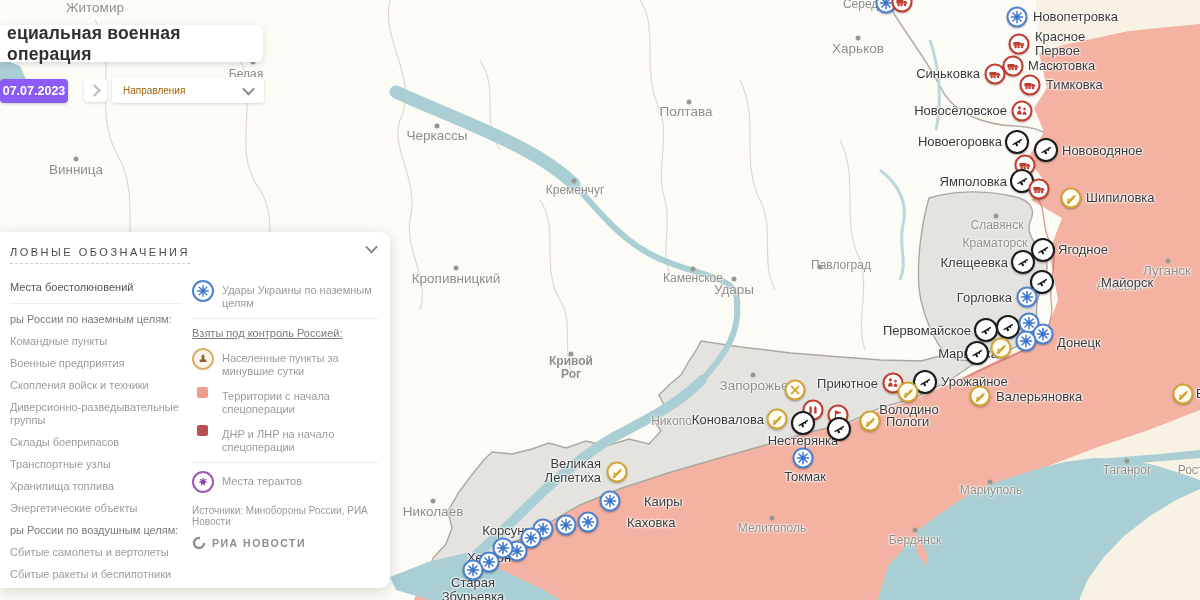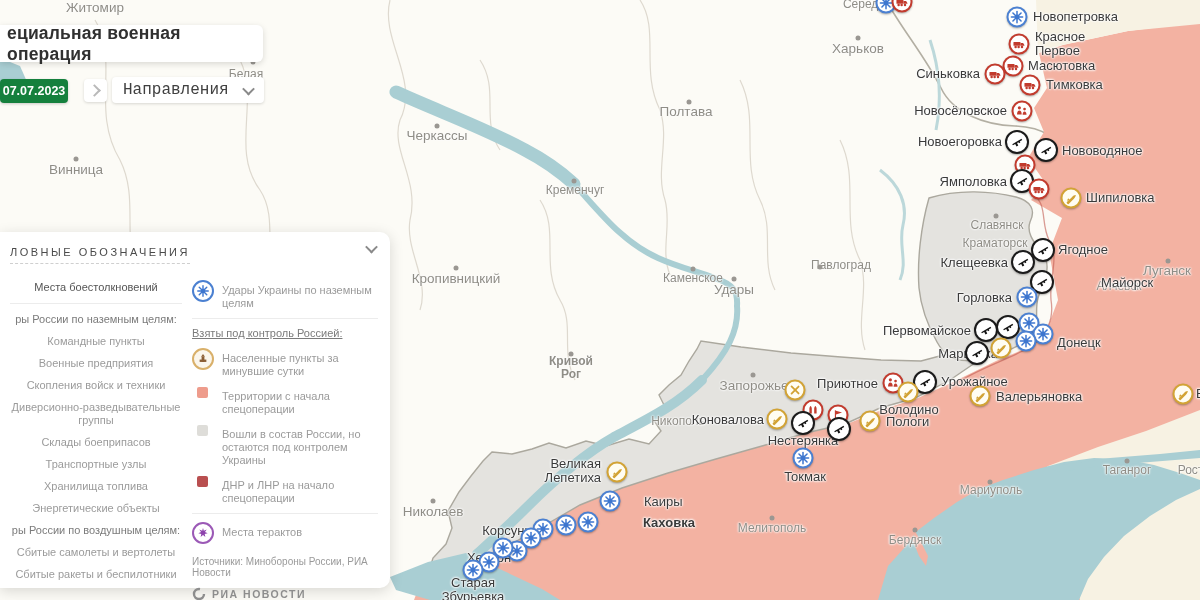--- a/index.html
+++ b/index.html
@@ -32,44 +32,44 @@
   .m-strike-ua{border:2px solid #4B80D1;}
   .m-clash{border:2.5px solid #1B1B1B;width:24px;height:24px;}
   .m-troops,.m-sabotage,.m-ammo-depot,.m-command-post{border:2px solid #C23B2E;}
   .m-downed-rocket,.m-downed-aircraft{border:2px solid #D2A335;background:#FFFDF2;}
 
   
   #title-card{position:absolute;left:0;top:25px;width:263px;height:37px;background:#fff;
     border-radius:0 6px 6px 0;box-shadow:0 2px 6px rgba(0,0,0,.14);z-index:5;
     display:flex;align-items:center;padding-left:7px;box-sizing:border-box;}
   #title-card .t{font-size:17.5px;font-weight:bold;color:#303030;letter-spacing:.2px;}
-  #date-badge{position:absolute;left:0;top:79px;width:68px;height:24px;background:#15803d;
+  #date-badge{position:absolute;left:0;top:79px;width:68px;height:24px;background:#8b5cf6;
     border-radius:4px;color:#fff;font-weight:bold;font-size:12.5px;display:flex;align-items:center;
     justify-content:center;z-index:5;box-shadow:0 1px 3px rgba(0,0,0,.2);}
   #date-next{position:absolute;left:84px;top:79px;width:23px;height:23px;background:#fff;
     border-radius:4px;box-shadow:0 1px 3px rgba(0,0,0,.15);z-index:5;display:flex;
     align-items:center;justify-content:center;cursor:pointer;}
   .chev-right{width:7px;height:7px;border-top:2px solid #B9B9B9;border-right:2px solid #B9B9B9;
     transform:rotate(45deg);margin-right:2px;}
   #dir-dropdown{position:absolute;left:112px;top:77px;width:152px;height:26px;background:#fff;
     border-radius:4px;box-shadow:0 1px 3px rgba(0,0,0,.15);z-index:5;display:flex;
     align-items:center;justify-content:space-between;padding:0 11px;box-sizing:border-box;cursor:pointer;}
-  #dir-dropdown .lbl{font-size:16px;color:#404040;font-family:Liberation Mono, monospace;}
+  #dir-dropdown .lbl{font-size:10px;color:#a16207;}
   .chev-down{width:7px;height:7px;border-right:2px solid #8a8a8a;border-bottom:2px solid #8a8a8a;
     transform:rotate(45deg) translate(-1px,-1px);}
 
   
   #legend{position:absolute;left:0;top:232px;width:390px;height:356px;background:#fff;
     border-radius:0 10px 10px 0;box-shadow:0 3px 14px rgba(0,0,0,.15);z-index:6;
     box-sizing:border-box;padding:10px 12px 0 10px;}
   #legend-title{font-size:11px;letter-spacing:2.5px;color:#4A4A4A;display:inline-block;
     border-bottom:1px dashed #CFCFCF;padding-bottom:5px;}
   #legend-collapse{position:absolute;right:14px;top:12px;cursor:pointer;}
   #legend-cols{display:flex;margin-top:8px;}
-  #legend-left{width:172px;text-align:center;}
+  #legend-left{width:172px;}
   #legend-right{width:196px;padding-left:10px;box-sizing:border-box;}
   .lrow{font-size:11px;color:#9B9B9B;margin:9px 0;line-height:13px;}
   .lrow.dark{color:#555;}
   .lrow.header{color:#7B7B7B;}
   .divider{border-top:1px solid #ECECEC;margin:8px 0;}
   .rrow{display:flex;align-items:flex-start;gap:8px;margin:8px 0;font-size:11px;
     color:#9B9B9B;line-height:13px;}
   .rrow.header{color:#7B7B7B;display:block;text-decoration:underline;}
   .lg-icon{width:22px;height:22px;border-radius:50%;background:#fff;flex:0 0 22px;
     display:flex;align-items:center;justify-content:center;box-sizing:border-box;}
@@ -281,21 +281,21 @@
       <div class="mlabel left" style="left: 996px; top: 397px;">Валерьяновка</div>
       <div class="mlabel right" style="left: 878px; top: 384px;">Приютное</div>
       <div class="mlabel center" style="left: 909px; top: 410px;">Володино</div>
       <div class="mlabel left" style="left: 886px; top: 422px;">Пологи</div>
       <div class="mlabel right" style="left: 764px; top: 420px;">Коновалова</div>
       <div class="mlabel center" style="left: 803px; top: 441px;">Нестерянка</div>
       <div class="mlabel center" style="left: 805px; top: 477px;">Токмак</div>
       <div class="mlabel right" style="left: 601px; top: 471px;">Великая
 Лепетиха</div>
       <div class="mlabel left" style="left: 644px; top: 502px;">Каиры</div>
-      <div class="mlabel left" style="left: 643px; top: 523px; font-weight: bold;">Каховка</div>
+      <div class="mlabel left" style="left: 627px; top: 523px;">Каховка</div>
       <div class="mlabel center" style="left: 510px; top: 531px;">Корсунка</div>
       <div class="mlabel center" style="left: 489px; top: 558px;">Херсон</div>
       <div class="mlabel center" style="left: 473px; top: 590px;">Старая
 Збурьевка</div>
       <div class="mlabel left" style="left: 1196px; top: 394px;">В</div>
       <div class="marker m-strike-ua" style="left: 886px; top: 3px;">
         <svg viewBox="0 0 20 20">
           <use href="#sym-burst"></use>
         </svg>
       </div>
@@ -588,24 +588,20 @@
                   <use href="#sym-town"></use>
                 </svg>
               </span>
               <span class="rtext">Населенные пункты за минувшие сутки</span>
             </div>
             <div class="rrow">
               <span class="swatch" style="background: rgb(238, 156, 140);"></span>
               <span class="rtext">Территории с начала спецоперации</span>
             </div>
             <div class="rrow">
-              <span class="swatch" style="background: rgb(222, 221, 217);"></span>
-              <span class="rtext">Вошли в состав России, но остаются под контролем Украины</span>
-            </div>
-            <div class="rrow">
               <span class="swatch" style="background: rgb(185, 79, 80);"></span>
               <span class="rtext">ДНР и ЛНР на начало спецоперации</span>
             </div>
             <div class="divider"></div>
             <div class="rrow">
               <span class="lg-icon i-terror">
                 <svg viewBox="0 0 20 20">
                   <use href="#sym-terror"></use>
                 </svg>
               </span>

